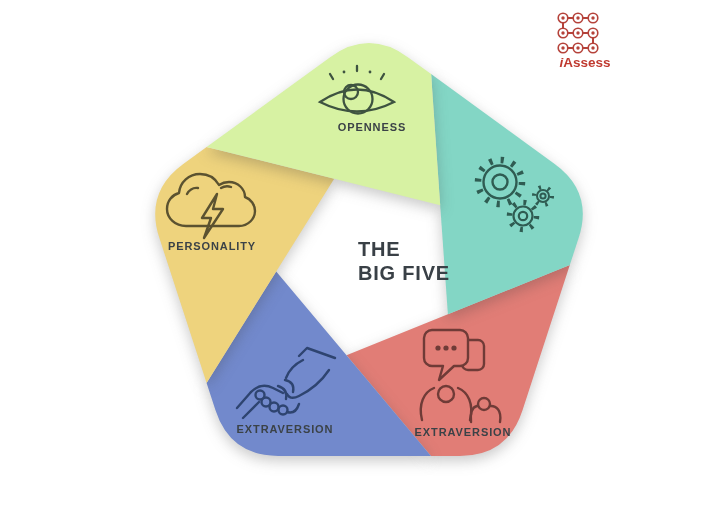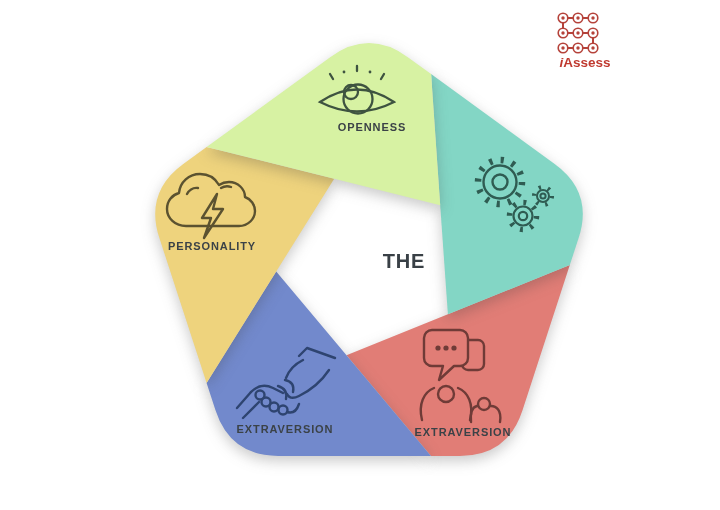--- a/index.html
+++ b/index.html
@@ -107,20 +107,21 @@
     </g>
   </svg>
 
   <div class="label" style="left:372px;top:127px">OPENNESS</div>
   <div class="label" style="left:463px;top:432px">EXTRAVERSION</div>
   <div class="label" style="left:285px;top:429px">EXTRAVERSION</div>
   <div class="label" style="left:212px;top:246px">PERSONALITY</div>
 
   <div class="title">
     <div>THE</div>
+    <div>BIG FIVE</div>
   </div>
 
   <svg class="icon" style="left:556px;top:10px" width="44" height="46" viewBox="0 0 44 46">
     <g stroke="#b5423a" stroke-width="2">
       <line x1="7" y1="8" x2="37" y2="8"></line>
       <line x1="7" y1="23" x2="37" y2="23"></line>
       <line x1="7" y1="38" x2="37" y2="38"></line>
       <line x1="7" y1="8" x2="7" y2="23"></line>
       <line x1="37" y1="23" x2="37" y2="38"></line>
     </g>

